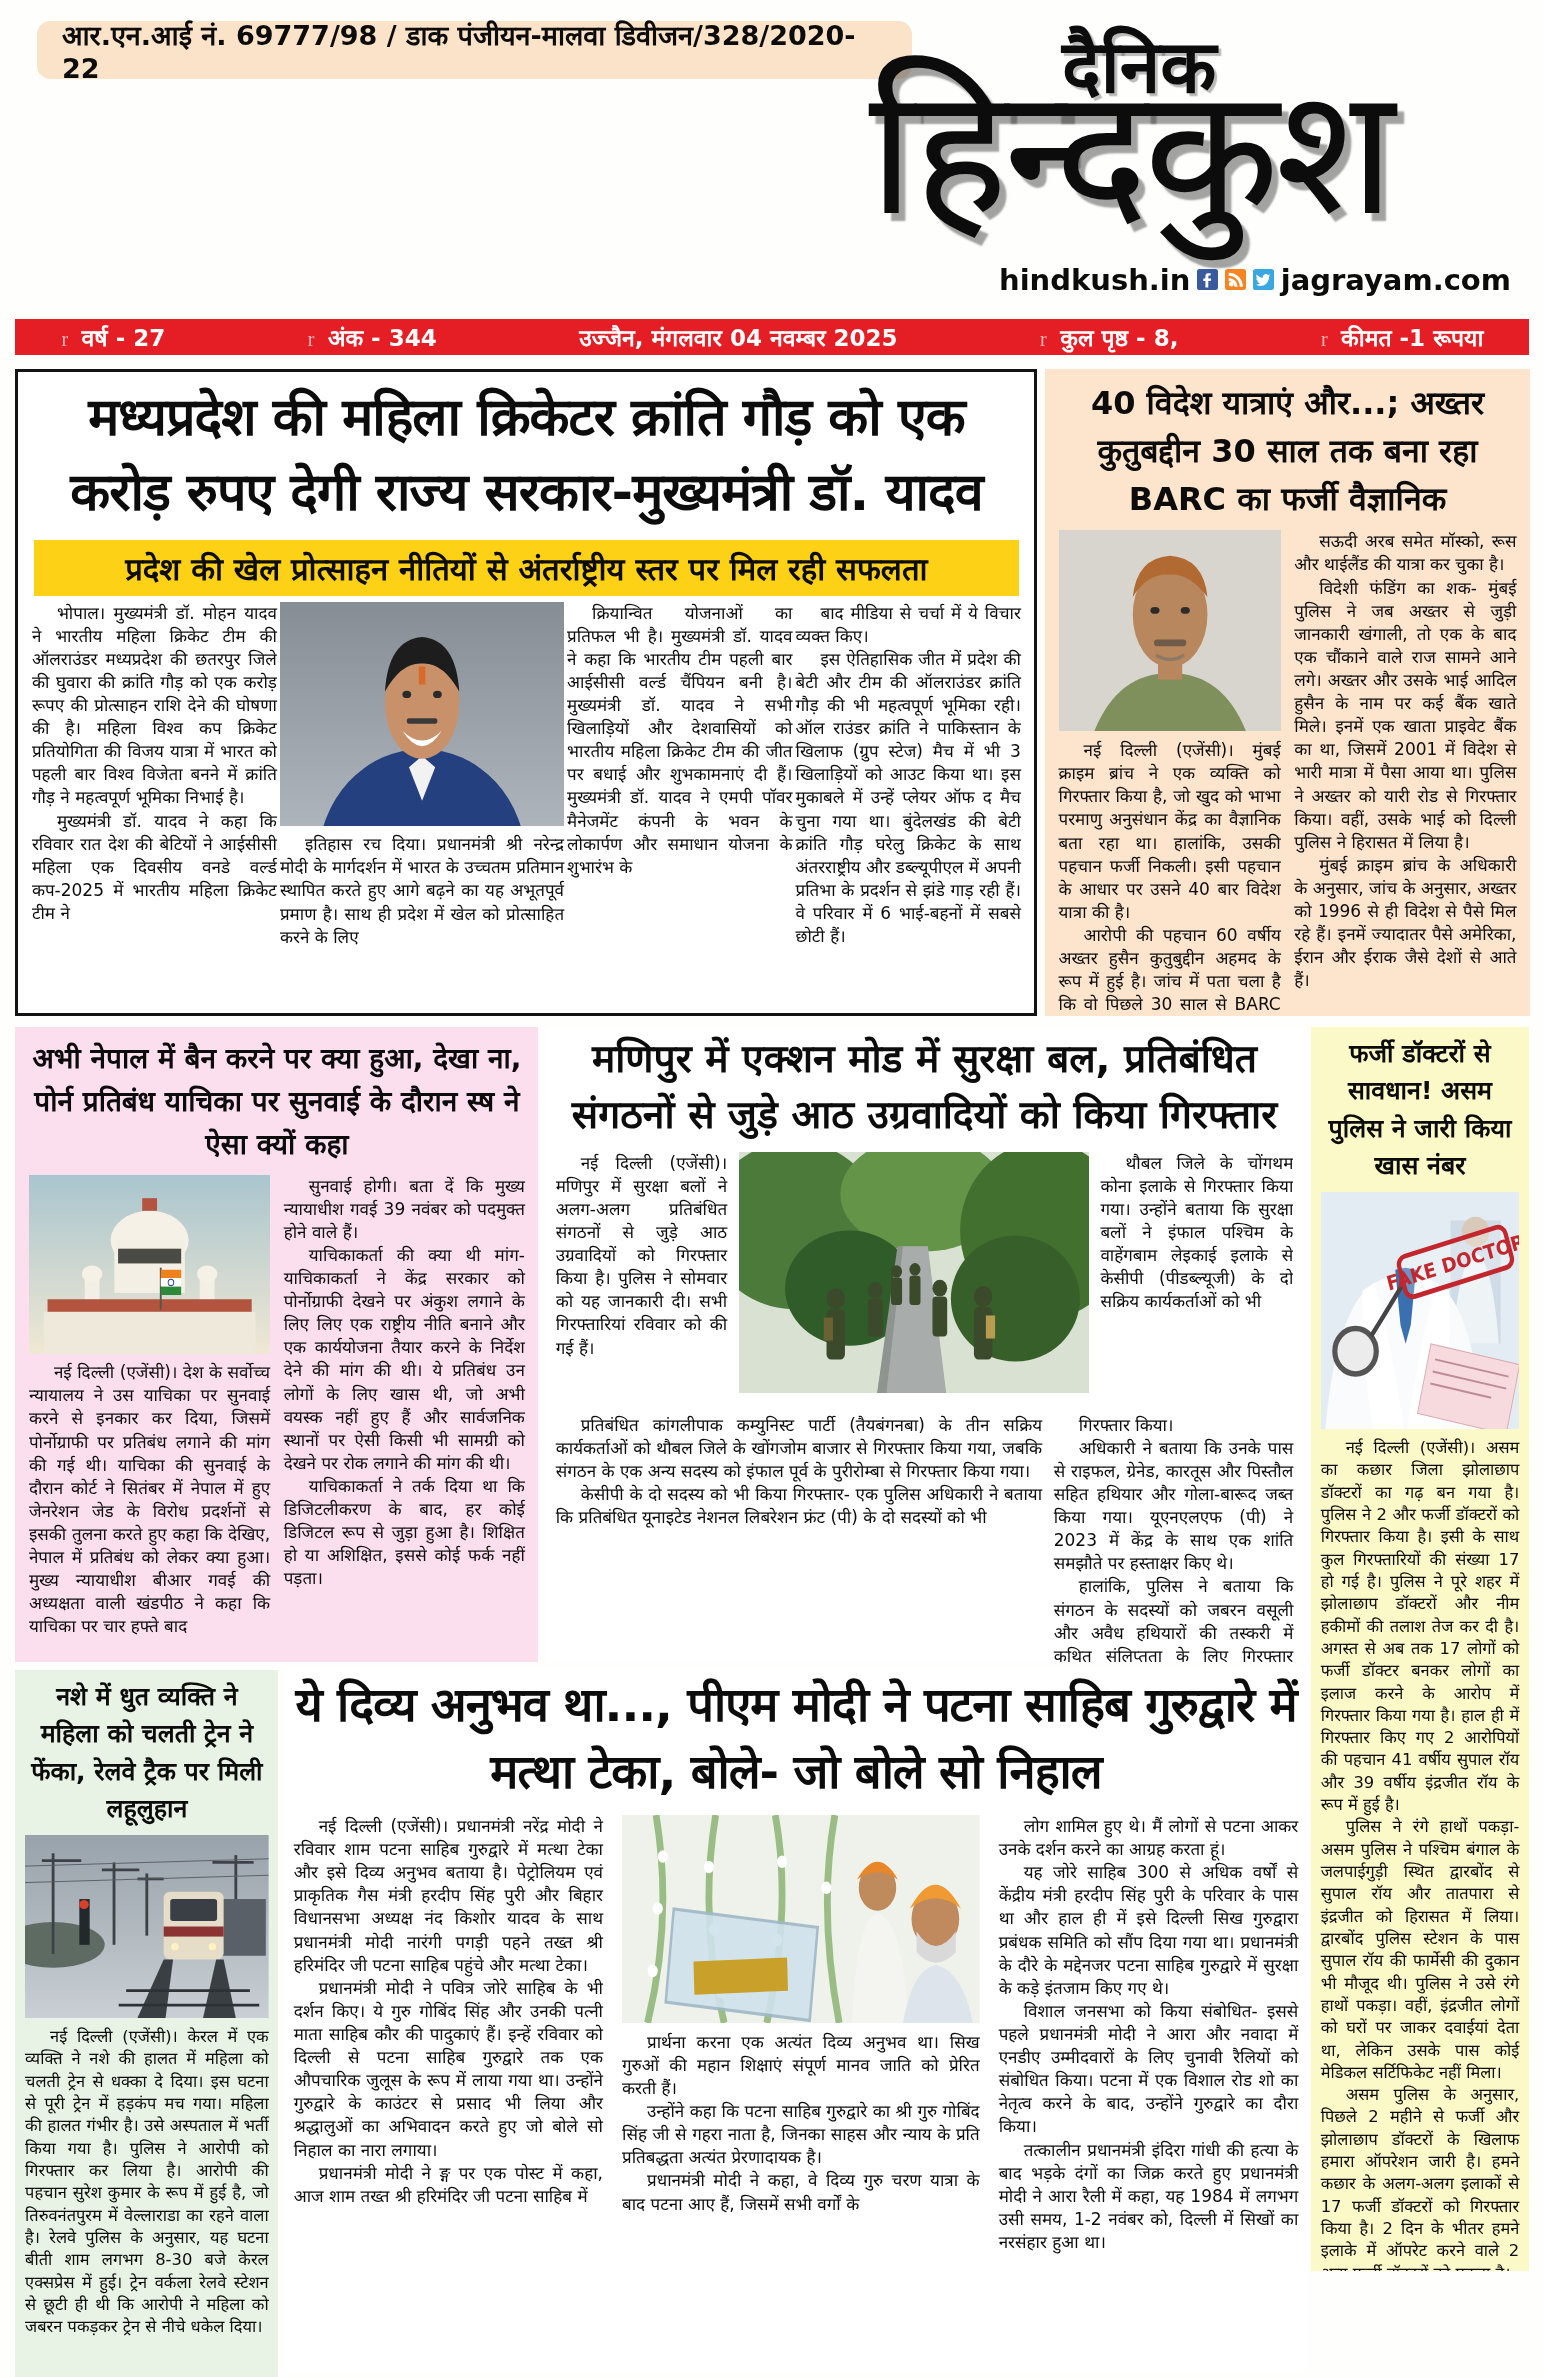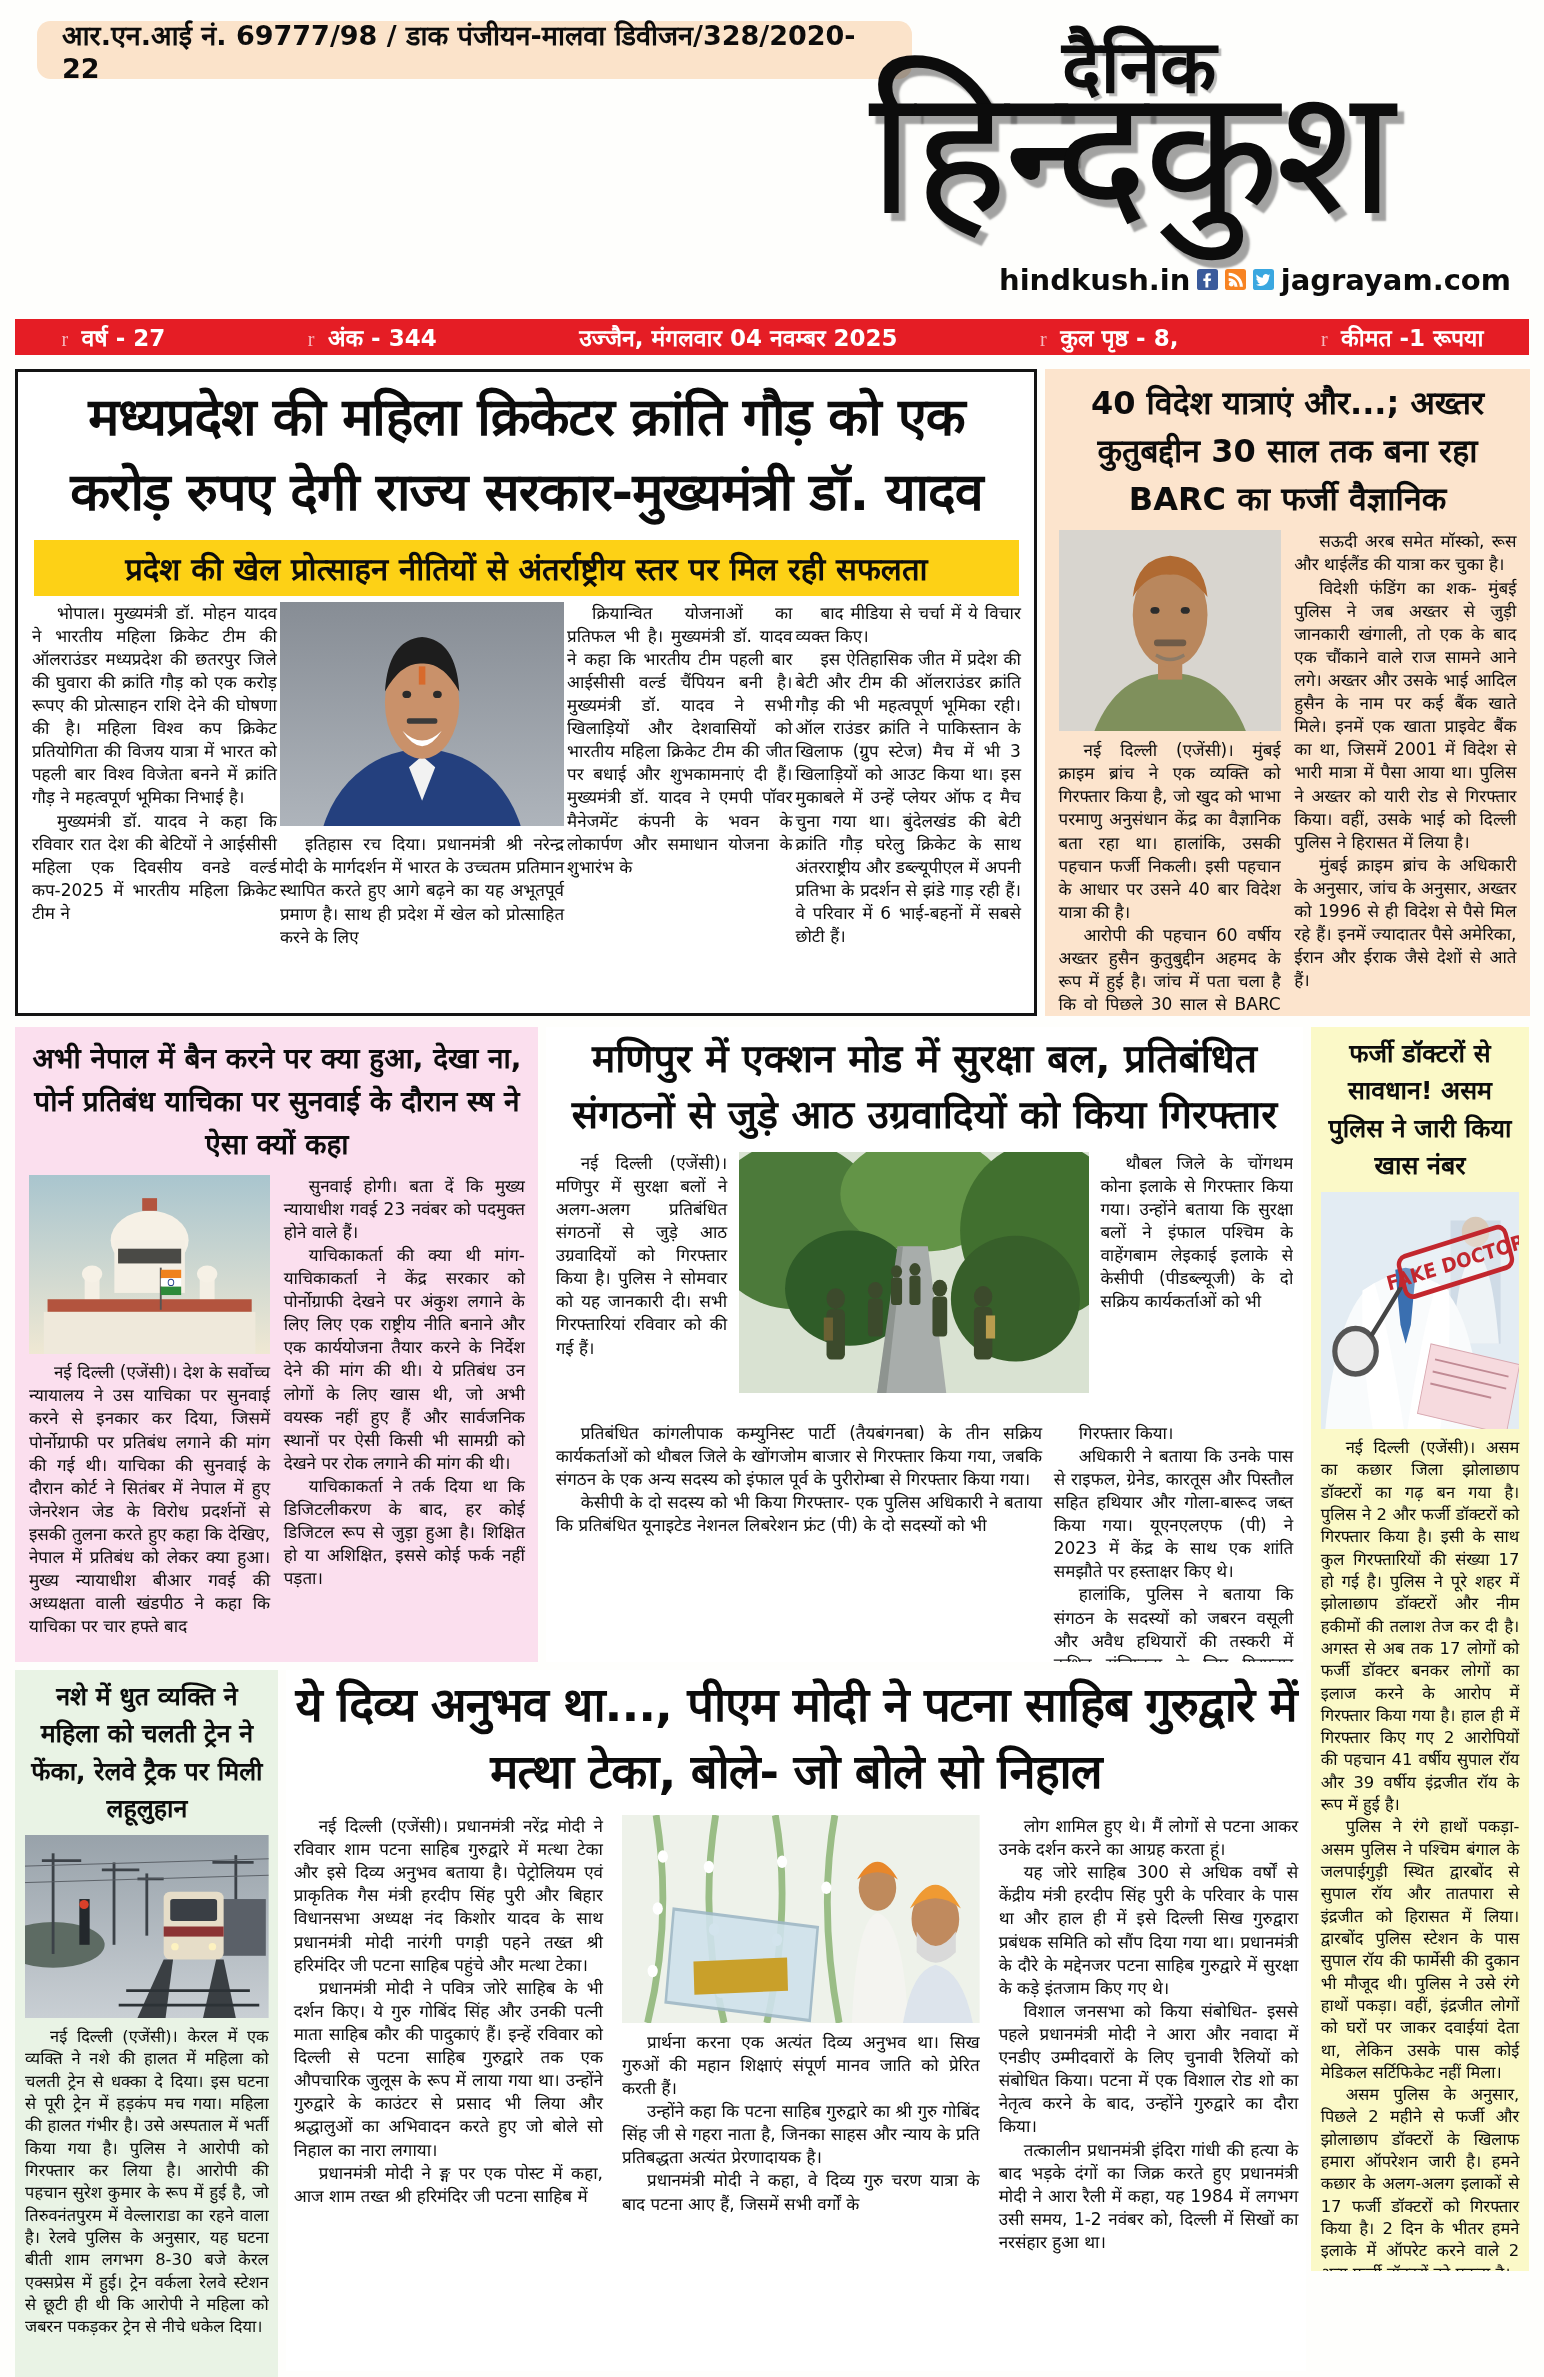--- a/index.html
+++ b/index.html
@@ -33,21 +33,21 @@
   .subhead{margin:9.7px 1.9px 5.8px;background:#fdd116;padding:6.8px 3.9px;font-size:31px;font-weight:bold;text-align:center;}
   .cols4{display:grid;grid-template-columns:25fr 29fr 23fr 23fr;gap:0 3px;margin-top:5.8px;}
   .story-barc{left:1045px;top:369px;width:485px;height:647px;background:#fce4cd;padding:9.7px 13.5px;}
   .story-barc .hl{font-size:32px;font-weight:bold;line-height:1.5;text-align:center;}
   .cols2{display:grid;grid-template-columns:1fr 1fr;gap:0 13.5px;margin-top:7.7px;}
   .story-sc{left:15.4px;top:1027px;width:523px;height:635px;background:#fbdfee;padding:9.7px 13.5px;}
   .story-sc .hl{font-size:28px;font-weight:bold;line-height:1.55;text-align:center;}
   .story-manipur{left:546px;top:1027px;width:757px;height:635px;background:#fff;padding:3.9px 9.7px;}
   .story-manipur .hl{font-size:39px;font-weight:bold;line-height:1.45;text-align:center;}
   .man-row1{display:grid;grid-template-columns:24fr 49fr 27fr;gap:0 11.6px;margin-top:7.7px;height:249px;overflow:hidden;}
-  .man-row2{display:grid;grid-template-columns:67fr 33fr;gap:0 11.6px;margin-top:21px;}
+  .man-row2{display:grid;grid-template-columns:67fr 33fr;gap:0 11.6px;margin-top:13px;}
   .story-doctor{left:1311px;top:1027px;width:218px;height:1244px;background:#fbf9c8;padding:7.7px 9.7px;}
   .story-doctor .hl{font-size:25px;font-weight:bold;line-height:1.5;text-align:center;}
   .story-doctor p.body{font-size:16.4px;}
   .story-train{left:15.4px;top:1670px;width:263px;height:856px;background:#e9f3e5;padding:7.7px 9.7px;}
   .story-train .hl{font-size:25px;font-weight:bold;line-height:1.5;text-align:center;}
   .story-train p.body{font-size:16.4px;}
   .story-modi{left:286px;top:1670px;width:1020px;height:701px;background:#fff;padding:1.9px 7.7px;}
   .story-modi .hl{font-size:47px;font-weight:bold;line-height:1.42;text-align:center;letter-spacing:-1px;}
   .cols3{display:grid;grid-template-columns:32fr 37fr 31fr;gap:0 19px;margin-top:9.7px;}
   .ph{margin-bottom:7.7px;}
@@ -192,21 +192,21 @@
           <rect x="16" y="130" width="228" height="40" fill="#efe9db"></rect>
           <line x1="142" y1="88" x2="142" y2="128" stroke="#555" stroke-width="2"></line>
           <rect x="142" y="90" width="22" height="8" fill="#f0821e"></rect>
           <rect x="142" y="98" width="22" height="8" fill="#ffffff"></rect>
           <rect x="142" y="106" width="22" height="8" fill="#2c8a3a"></rect>
           <circle cx="153" cy="102" r="3" fill="none" stroke="#24408c" stroke-width="1"></circle>
         </svg>
         <p class="body">नई दिल्ली (एजेंसी)। देश के सर्वोच्च न्यायालय ने उस याचिका पर सुनवाई करने से इनकार कर दिया, जिसमें पोर्नोग्राफी पर प्रतिबंध लगाने की मांग की गई थी। याचिका की सुनवाई के दौरान कोर्ट ने सितंबर में नेपाल में हुए जेनरेशन जेड के विरोध प्रदर्शनों से इसकी तुलना करते हुए कहा कि देखिए, नेपाल में प्रतिबंध को लेकर क्या हुआ। मुख्य न्यायाधीश बीआर गवई की अध्यक्षता वाली खंडपीठ ने कहा कि याचिका पर चार हफ्ते बाद</p>
       </div>
       <div>
-        <p class="body">सुनवाई होगी। बता दें कि मुख्य न्यायाधीश गवई 23 नवंबर को पदमुक्त होने वाले हैं।</p>
+        <p class="body">सुनवाई होगी। बता दें कि मुख्य न्यायाधीश गवई 39 नवंबर को पदमुक्त होने वाले हैं।</p>
         <p class="body">याचिकाकर्ता की क्या थी मांग- याचिकाकर्ता ने केंद्र सरकार को पोर्नोग्राफी देखने पर अंकुश लगाने के लिए लिए एक राष्ट्रीय नीति बनाने और एक कार्ययोजना तैयार करने के निर्देश देने की मांग की थी। ये प्रतिबंध उन लोगों के लिए खास थी, जो अभी वयस्क नहीं हुए हैं और सार्वजनिक स्थानों पर ऐसी किसी भी सामग्री को देखने पर रोक लगाने की मांग की थी।</p>
         <p class="body">याचिकाकर्ता ने तर्क दिया था कि डिजिटलीकरण के बाद, हर कोई डिजिटल रूप से जुड़ा हुआ है। शिक्षित हो या अशिक्षित, इससे कोई फर्क नहीं पड़ता।</p>
       </div>
     </div>
   </div>
 
   <div class="abs story story-manipur">
     <h2 class="hl">मणिपुर में एक्शन मोड में सुरक्षा बल, प्रतिबंधित संगठनों से जुड़े आठ उग्रवादियों को किया गिरफ्तार</h2>
     <div class="man-row1">
       <div>

